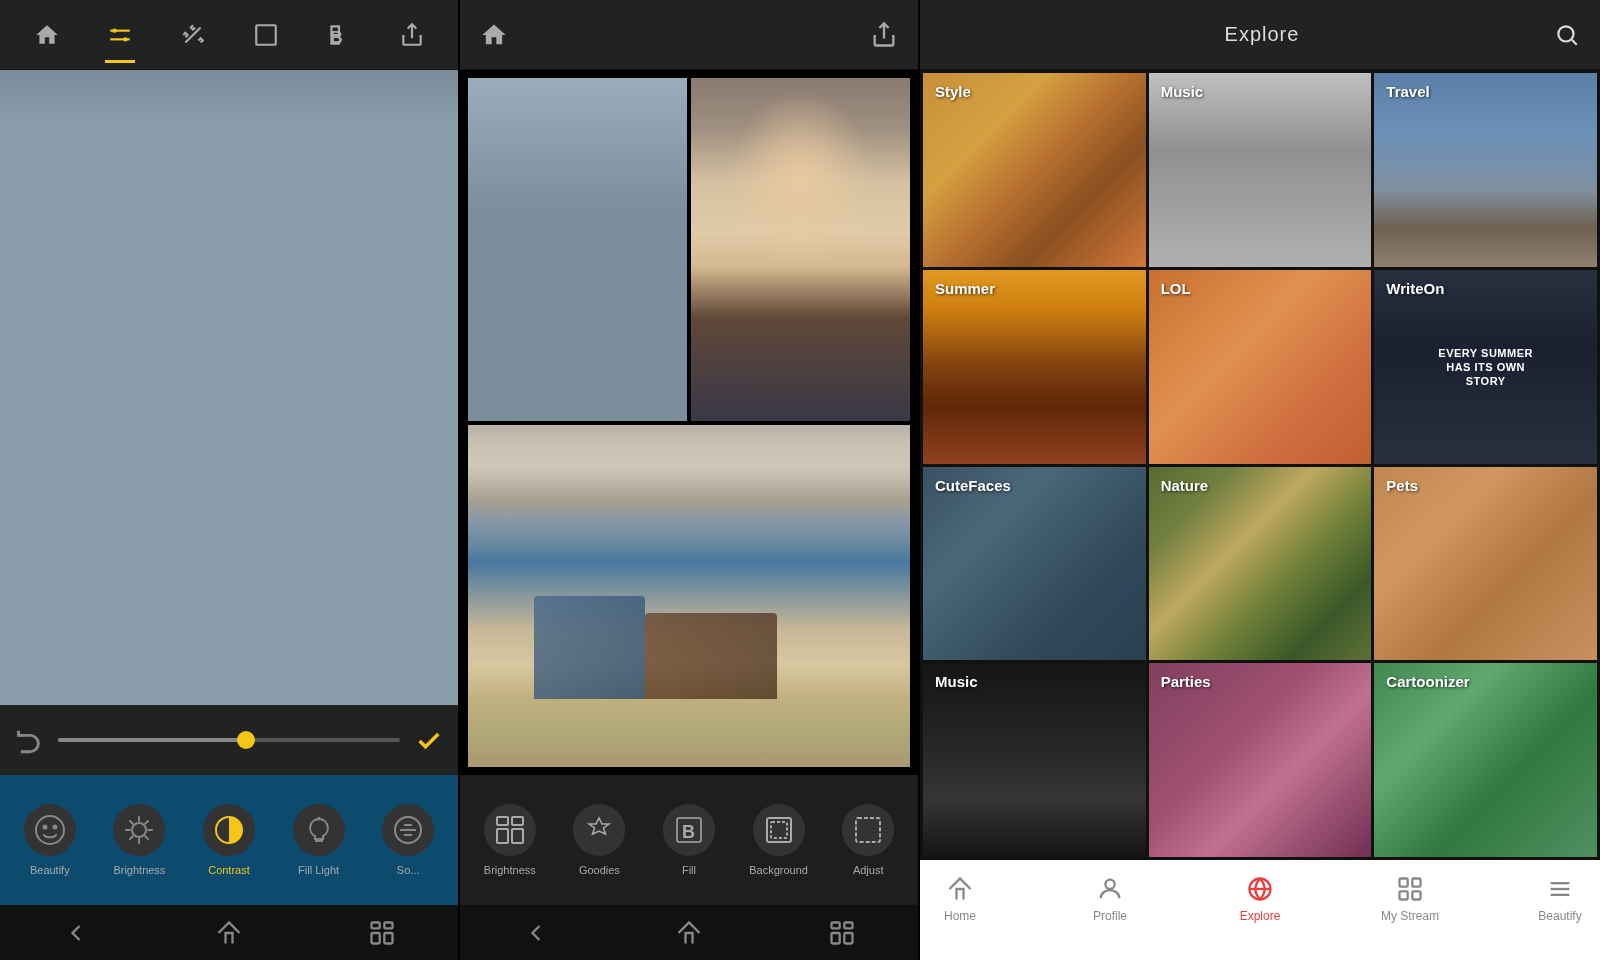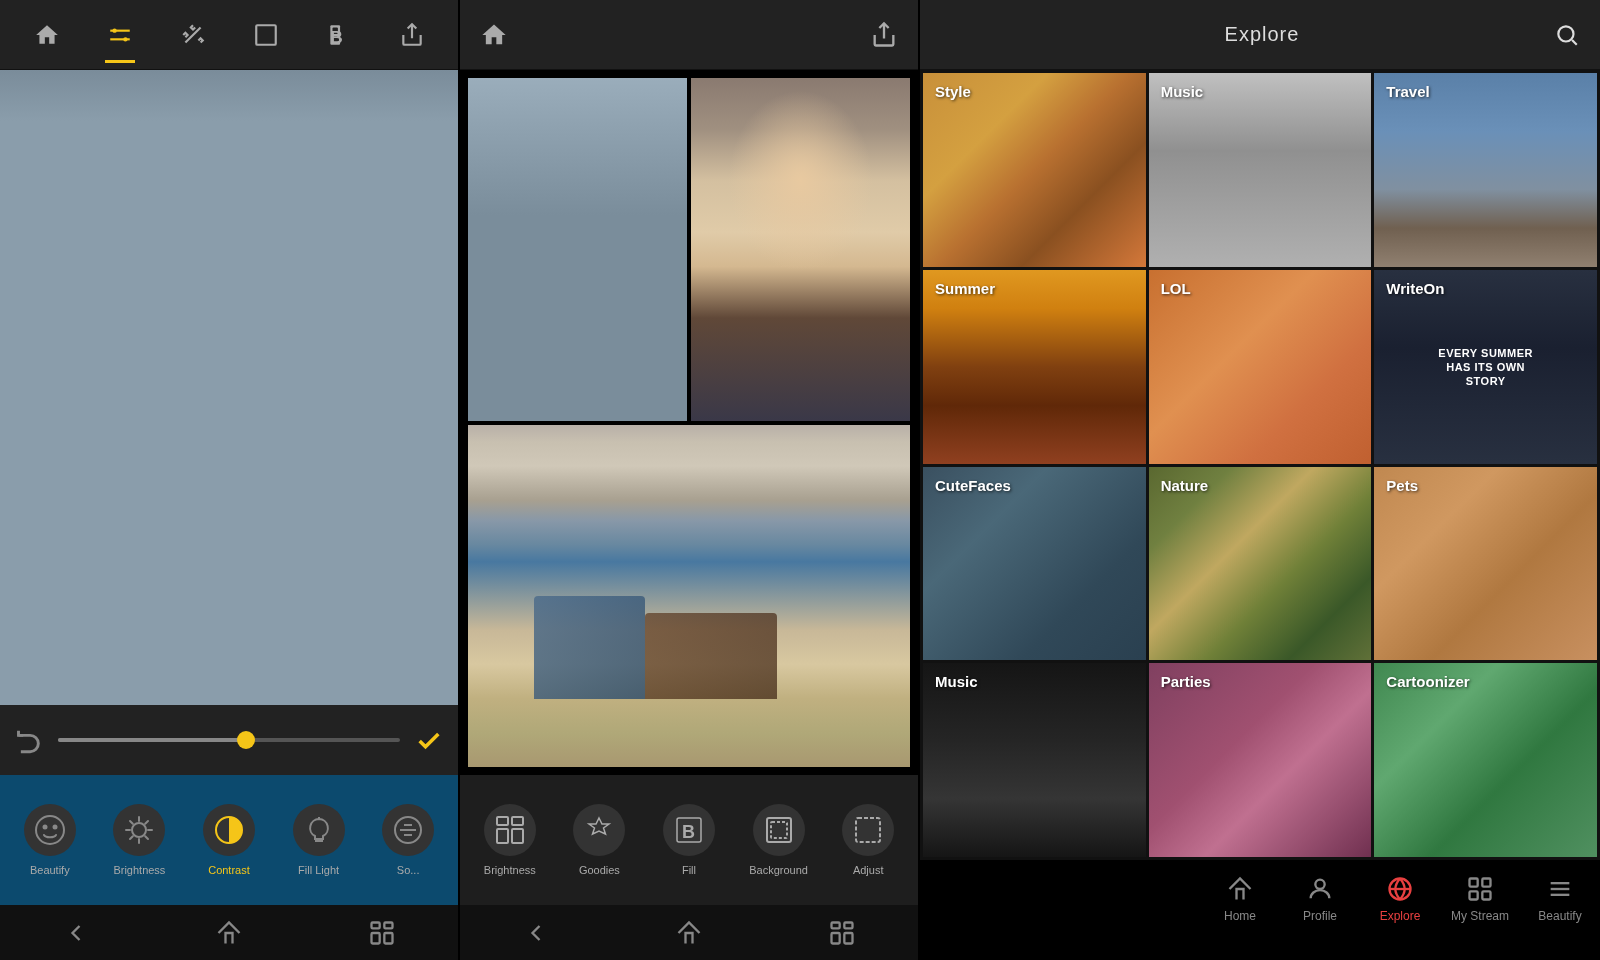--- a/index.html
+++ b/index.html
@@ -385,24 +385,24 @@
       font-size: 11px;
       font-weight: bold;
       text-align: center;
       line-height: 1.3;
       text-transform: uppercase;
       letter-spacing: 0.5px;
     }
 
     .explore-nav {
       height: 100px;
-      background: #000000;
+      background: #ffffff;
       display: flex;
       align-items: flex-start;
-      justify-content: flex-end;
+      justify-content: space-between;
       padding-top: 12px;
     }
 
     .nav-item {
       display: flex;
       flex-direction: column;
       align-items: center;
       gap: 6px;
       cursor: pointer;
       min-width: 80px;

